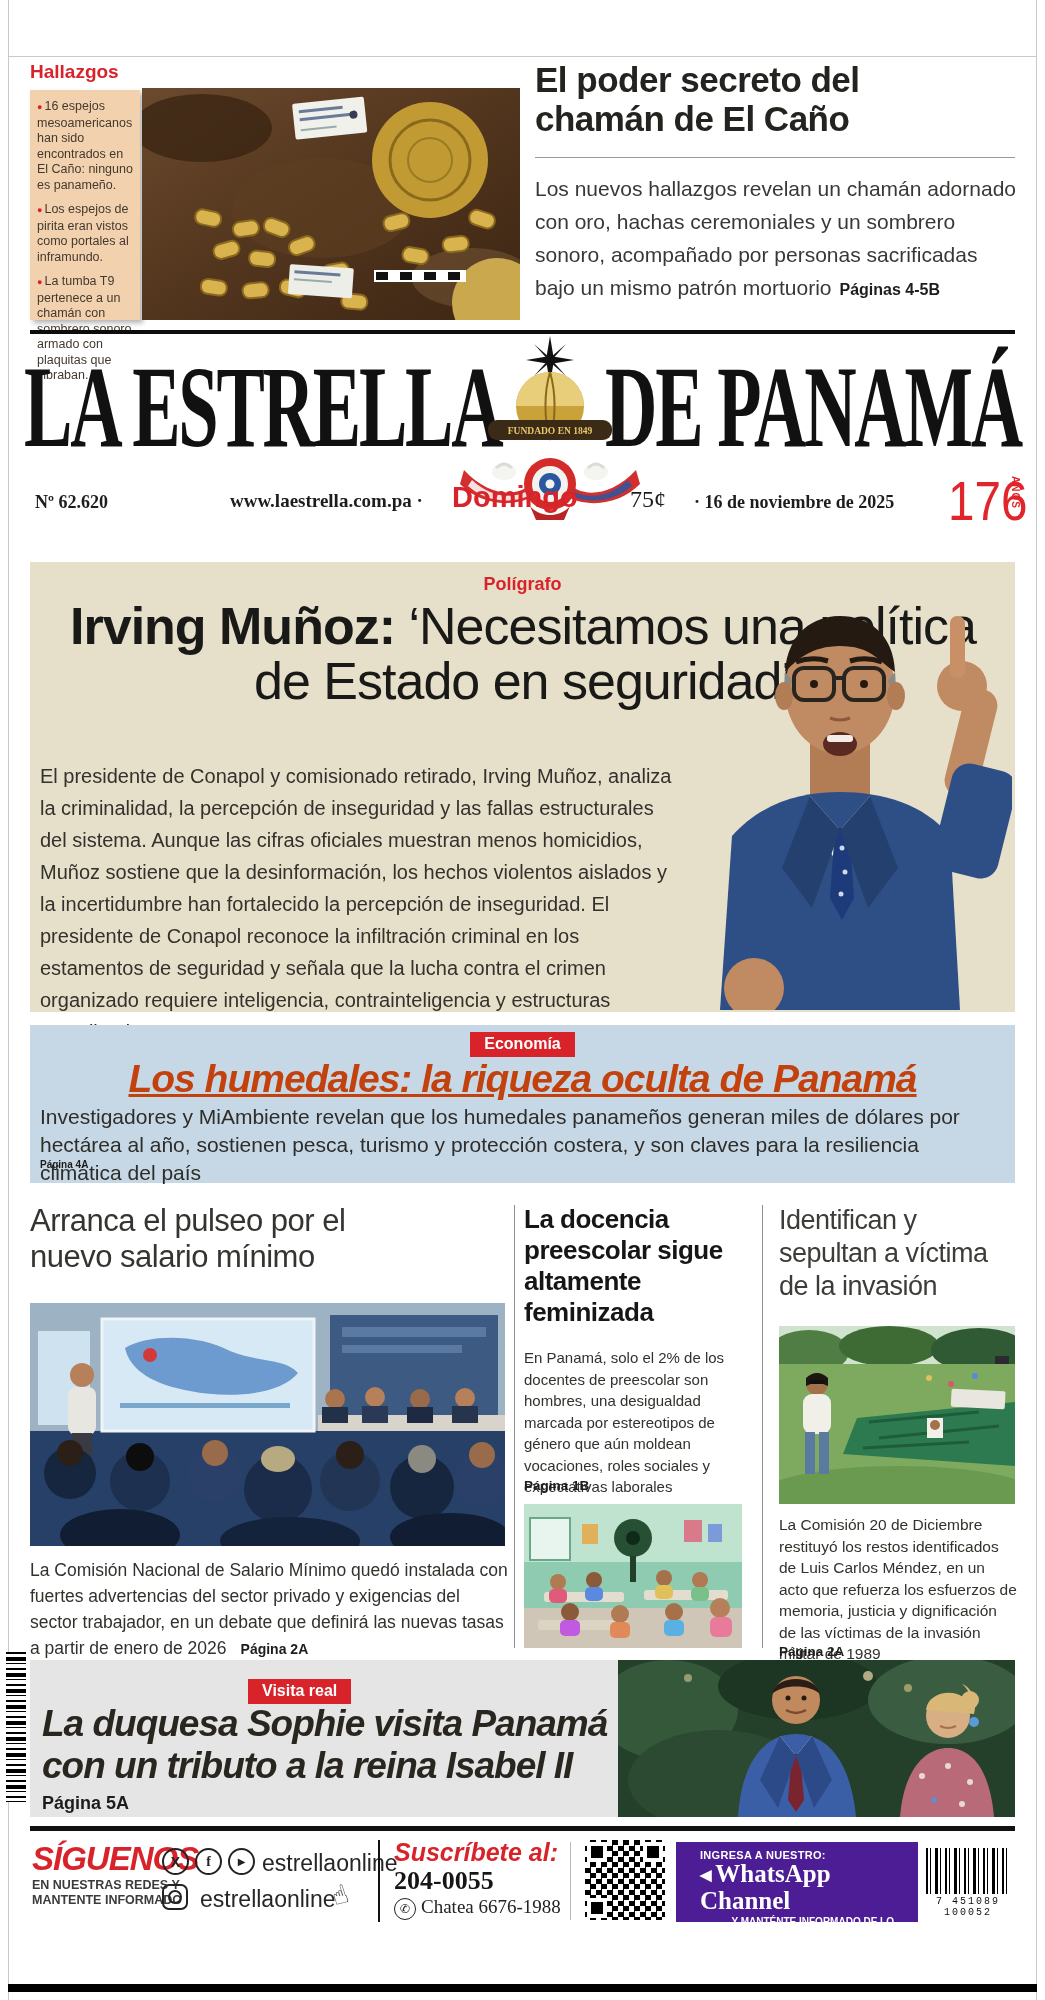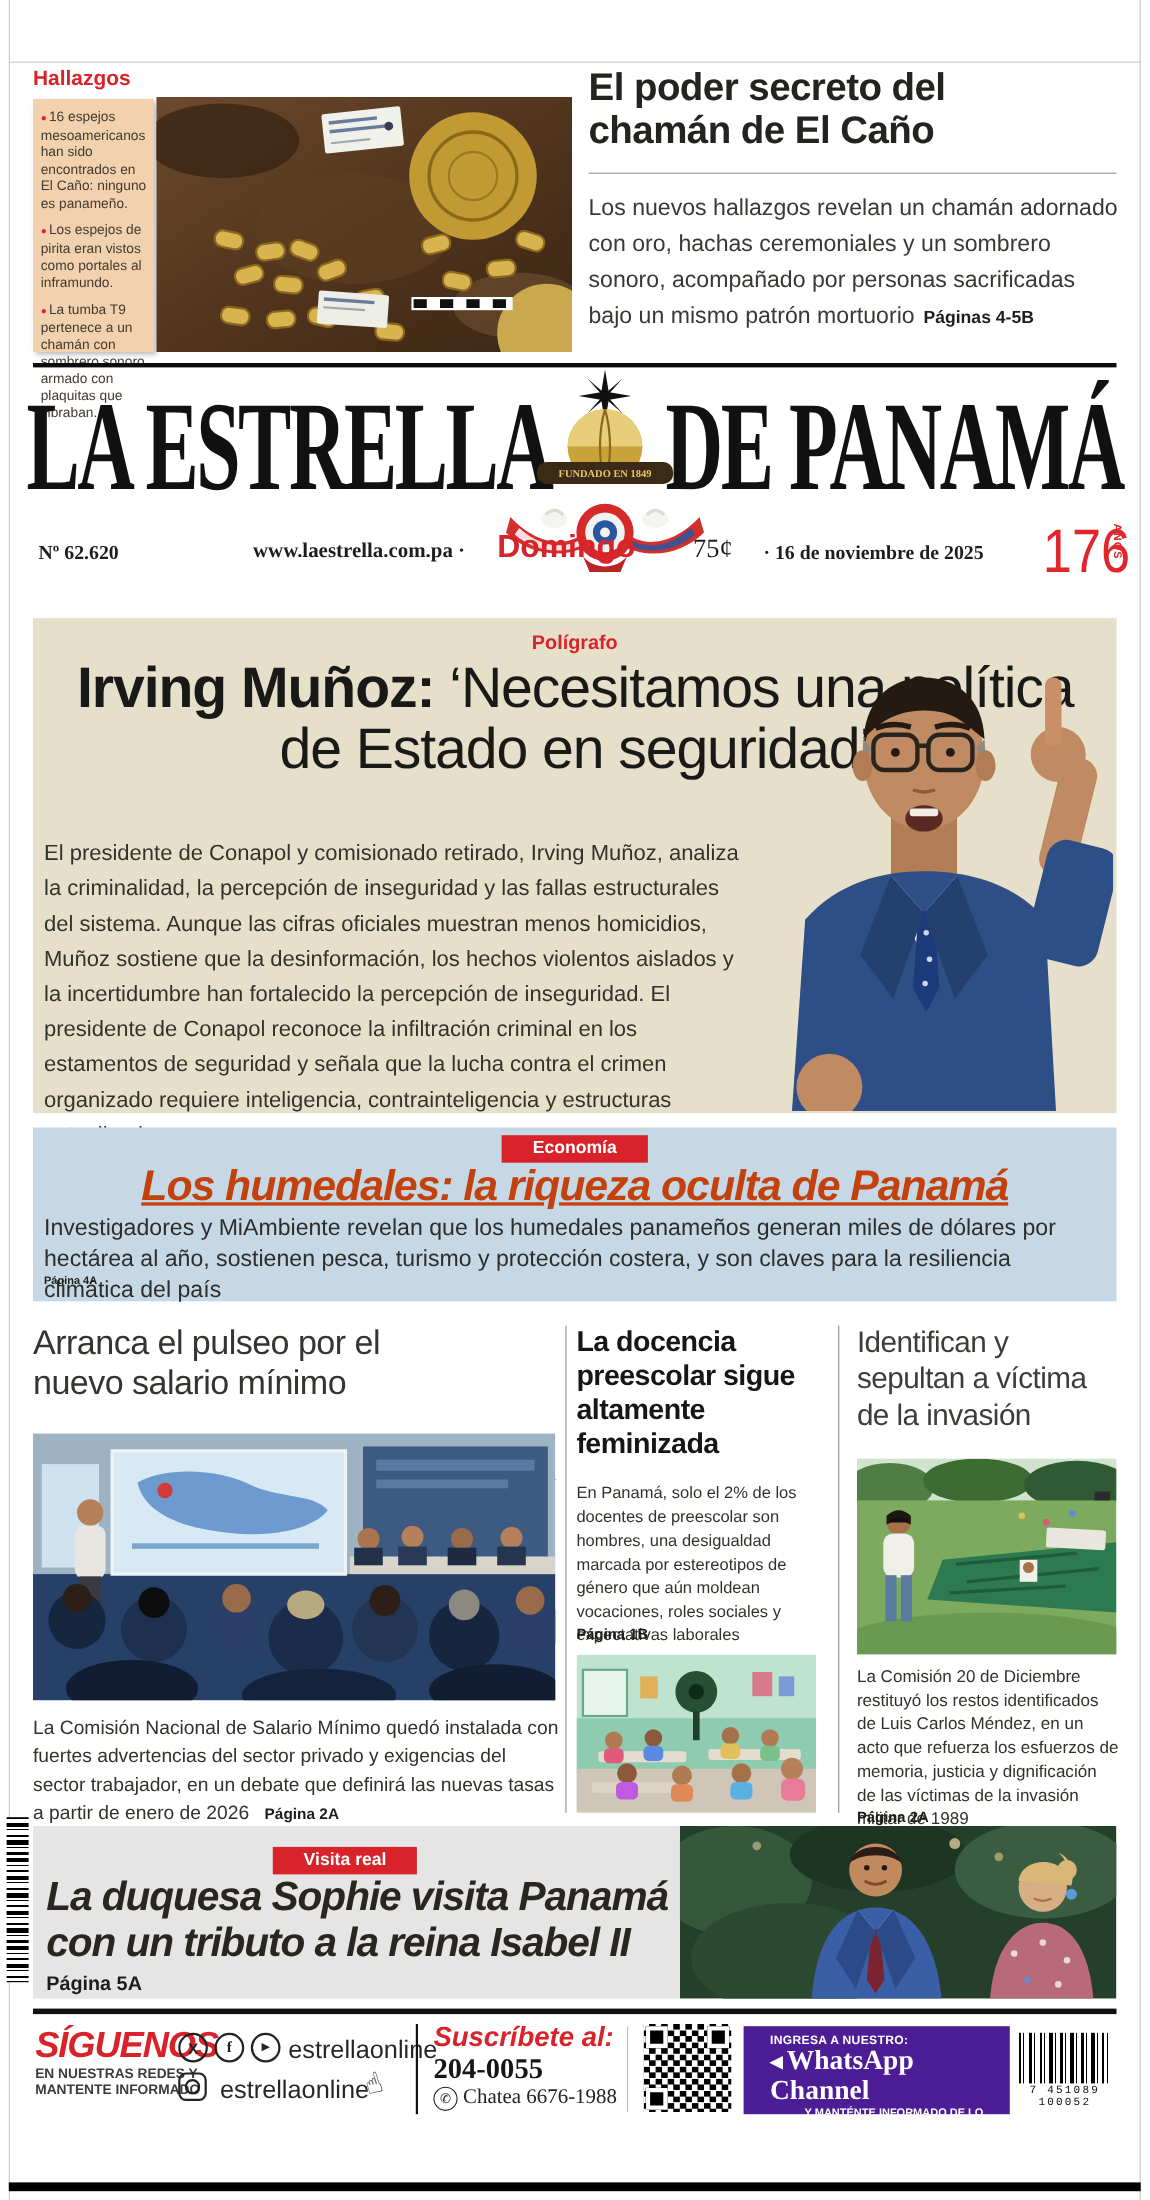--- a/index.html
+++ b/index.html
@@ -52,21 +52,21 @@
            letter-spacing:-1px;color:#191918;}
   #main-hl .hl-name{font-weight:800;}
   #main-hl .hl-quote{font-weight:400;}
   #main-body{left:10px;top:198px;width:644px;font-size:20px;line-height:32px;color:#33312c;}
   #main-pageref{left:10px;top:390px;width:644px;text-align:center;font-size:15px;}
   #ph-munoz{left:662px;top:6px;width:320px;height:442px;overflow:hidden;}
 
   
   #eco-box{left:30px;top:1025px;width:985px;height:158px;background:#c6d8e6;}
   .badge{display:inline-block;background:#d9232a;color:#fff;font-weight:bold;font-size:16px;
-         padding:3px 28px 4px;}
+         padding:3px 14px 4px;}
   #eco-badge-wrap{left:0;top:7px;width:100%;text-align:center;}
   #eco-hl{left:0;top:32px;width:100%;text-align:center;font-style:italic;font-weight:600;
           font-size:39px;letter-spacing:-1px;color:#c2410c;text-decoration:underline;}
   #eco-deck{left:10px;top:78px;width:962px;font-size:21px;line-height:28px;color:#2e2d2a;}
   #eco-pageref{left:10px;top:134px;font-size:10px;}
 
   
   .vdiv{width:1px;background:#8f8f8f;}
   #cdiv1{left:514px;top:1205px;height:443px;}
   #cdiv2{left:762px;top:1205px;height:443px;}

